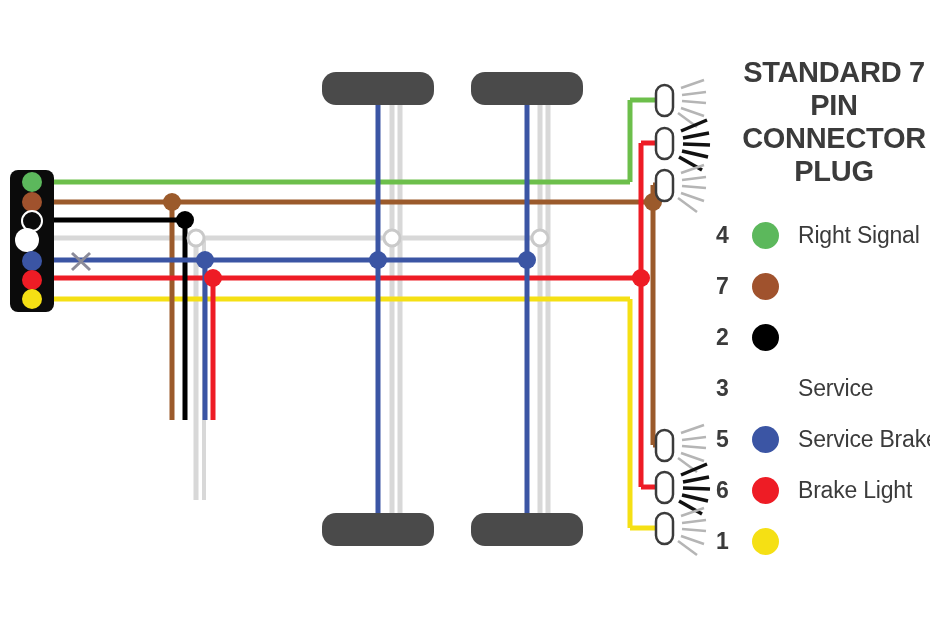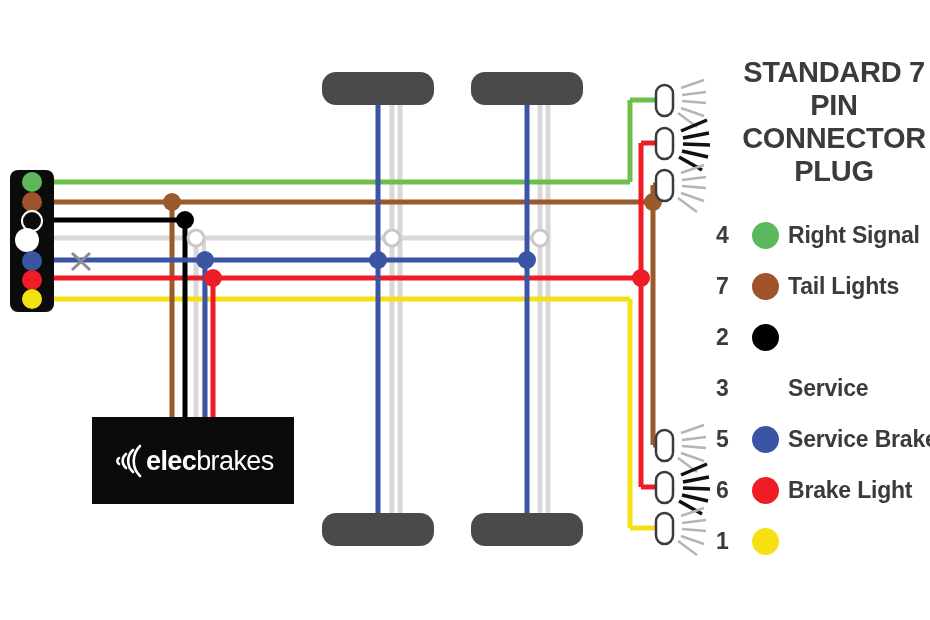--- a/index.html
+++ b/index.html
@@ -67,24 +67,25 @@
     justify-content: center;
   }
   .legend-dot {
     width: 27px;
     height: 27px;
     border-radius: 50%;
     display: block;
   }
   .legend-label {
     color: #3b3b3b;
-    font-weight: bold;
+    font-weight: normal;
     font-size: 23px;
     white-space: nowrap;
     letter-spacing: -0.2px;
+    margin-left: 10px;
   }
   
   #elecbrakes-box {
     position: absolute;
     left: 92px;
     top: 417px;
     width: 202px;
     height: 87px;
     background: #0b0b0b;
   }
@@ -268,54 +269,40 @@
       <circle cx="32" cy="182" r="10" fill="#5cb85c"></circle>
       <circle cx="32" cy="202" r="10" fill="#a0522d"></circle>
       <circle cx="32" cy="221" r="10" fill="#0b0b0b" stroke="#ffffff" stroke-width="2"></circle>
       <circle cx="27" cy="240" r="12" fill="#ffffff"></circle>
       <circle cx="32" cy="261" r="10" fill="#3b55a4"></circle>
       <circle cx="32" cy="280" r="10" fill="#ee1c25"></circle>
       <circle cx="32" cy="299" r="10" fill="#f5e014"></circle>
     </g>
   </svg>
 
-  <div id="elecbrakes-box">
-    <div id="elecbrakes-logo">
-      <svg id="elecbrakes-waves" viewBox="0 0 30 44">
-        <g fill="none" stroke="#ffffff" stroke-width="2.6" stroke-linecap="round">
-          <path d="M26 7 A 21 21 0 0 0 26 37"></path>
-          <path d="M19 11 A 15 15 0 0 0 19 33"></path>
-          <path d="M12 15 A 9 9 0 0 0 12 29"></path>
-          <path d="M5 19 A 3.5 3.5 0 0 0 5 25"></path>
-        </g>
-      </svg>
-      <div id="elecbrakes-wordmark"><span id="elecbrakes-word-bold">elec</span><span id="elecbrakes-word-light">brakes</span></div>
-    </div>
-  </div>
 
   <div id="legend-panel">
     <div id="legend-title">
       <div>STANDARD 7</div>
       <div>PIN CONNECTOR</div>
       <div>PLUG</div>
     </div>
     <div id="legend-list">
         <div class="legend-row">
           <div class="legend-pin">4</div>
           <div class="legend-dot-cell">
             <span class="legend-dot" style="background: rgb(92, 184, 92);"></span>
           </div>
           <div class="legend-label">Right Signal</div>
         </div>
         <div class="legend-row">
           <div class="legend-pin">7</div>
           <div class="legend-dot-cell">
             <span class="legend-dot" style="background: rgb(160, 82, 45);"></span>
           </div>
-          <div class="legend-label">Tail Lights</div>
         </div>
         <div class="legend-row">
           <div class="legend-pin">2</div>
           <div class="legend-dot-cell">
             <span class="legend-dot" style="background: rgb(0, 0, 0);"></span>
           </div>
         </div>
         <div class="legend-row">
           <div class="legend-pin">3</div>
           <div class="legend-dot-cell"></div>

